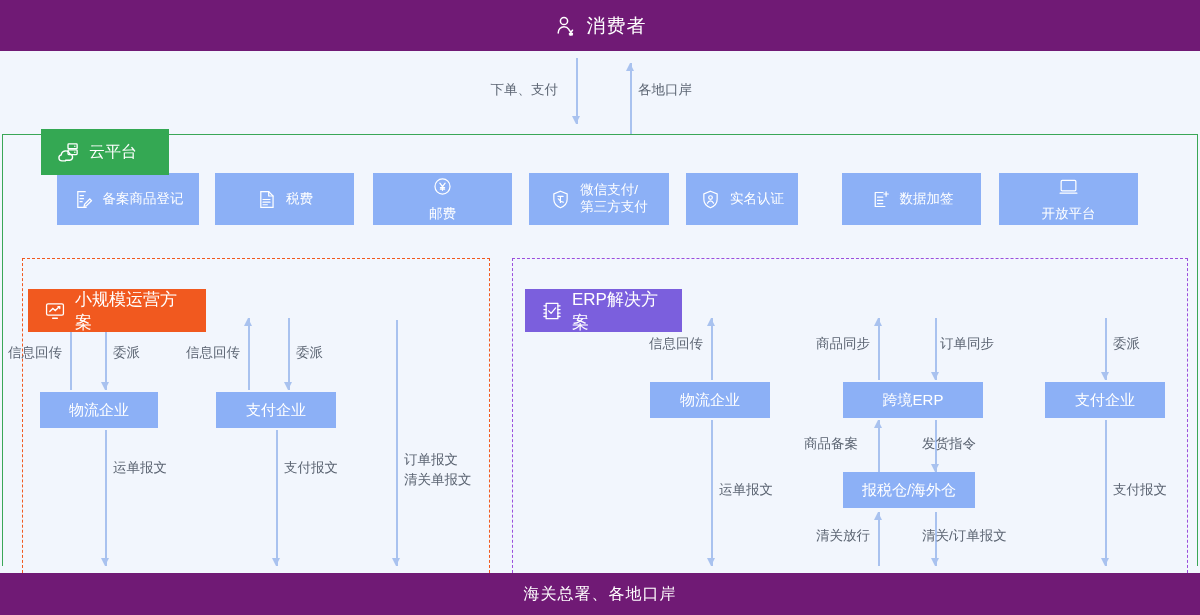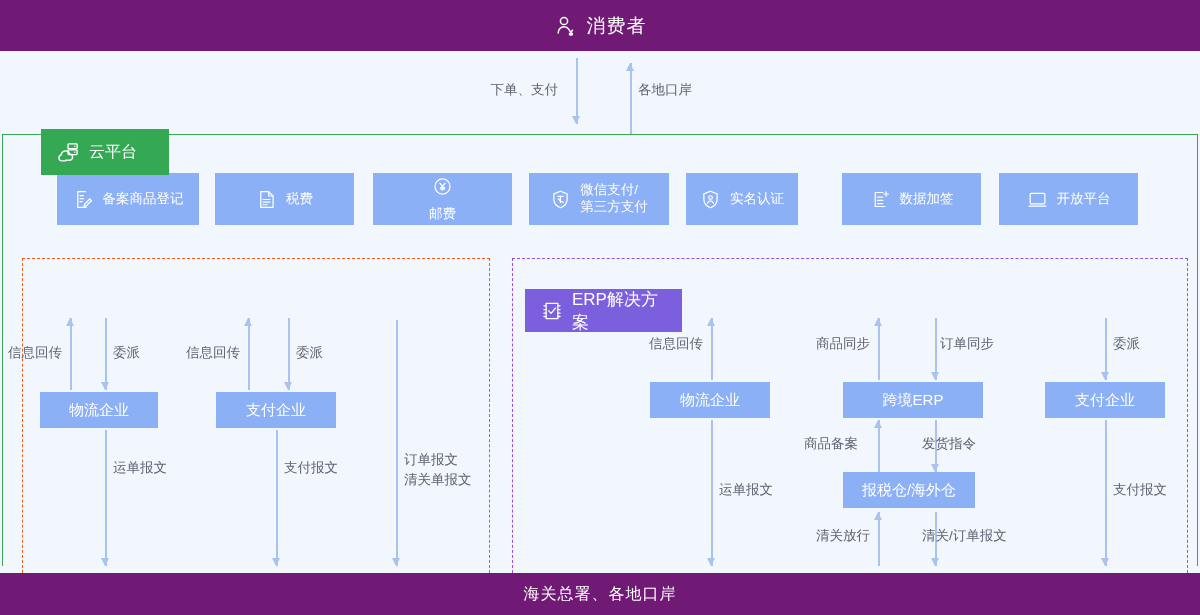--- a/index.html
+++ b/index.html
@@ -228,34 +228,45 @@
       <span>
         <svg width="21" height="21" viewBox="0 0 24 24" fill="none" stroke="#ffffff" stroke-width="1.4" stroke-linecap="round">
           <path d="M6 4h9M6 4v16h11"></path>
             <path d="M8.6 9.4h6M8.6 13h6M8.6 16.6h6"></path>
           <path d="M18.4 3.2v5M15.9 5.7h5"></path>
         </svg>
       </span>
       <span class="chip-label">数据加签</span>
     </div>
 
-    <div class="chip" style="left:999px;width:139px;">
+    <div class="chip" style="left:999px;width:139px;flex-direction:column;">
       <span>
         <svg width="21" height="21" viewBox="0 0 24 24" fill="none" stroke="#ffffff" stroke-width="1.4" stroke-linecap="round">
           <rect x="3.6" y="5" width="16.8" height="12" rx="1.2"></rect>
           <path d="M2.4 19.6h19.2"></path>
         </svg>
       </span>
       <span class="chip-label">开放平台</span>
     </div>
   </div>
 
   <div class="dash-box" id="small-dash"></div>
   <div class="dash-box" id="erp-dash"></div>
 
+  <div class="badge" id="small-badge">
+    <span>
+      <svg width="22" height="22" viewBox="0 0 24 24" fill="none" stroke="#ffffff" stroke-width="1.4" stroke-linecap="round">
+        <rect x="2.8" y="4.2" width="18.4" height="12.4" rx="1.6"></rect>
+        <path d="M6.3 12.6l3.4-3.4 2.6 2.3 4.3-4.2"></path>
+        <path d="M15.2 7.3h2.0v2.0"></path>
+        <path d="M9.4 19.9h5.2"></path>
+      </svg>
+    </span>
+    <span>小规模运营方案</span>
+  </div>
 
   <div class="badge" id="erp-badge">
     <span>
       <svg width="22" height="22" viewBox="0 0 24 24" fill="none" stroke="#ffffff" stroke-width="1.4" stroke-linecap="round" stroke-linejoin="round">
         <path d="M5.6 3.6h12.8v16.8H5.6z"></path>
         <path d="M3.2 6.4h2.4M3.2 10.4h2.4M3.2 14.4h2.4M3.2 18h2.4"></path>
         <path d="M18.4 6.4h2.4M18.4 10.4h2.4M18.4 14.4h2.4M18.4 18h2.4"></path>
         <path d="M8.4 11.8l2.6 2.8 5-6"></path>
       </svg>
     </span>

